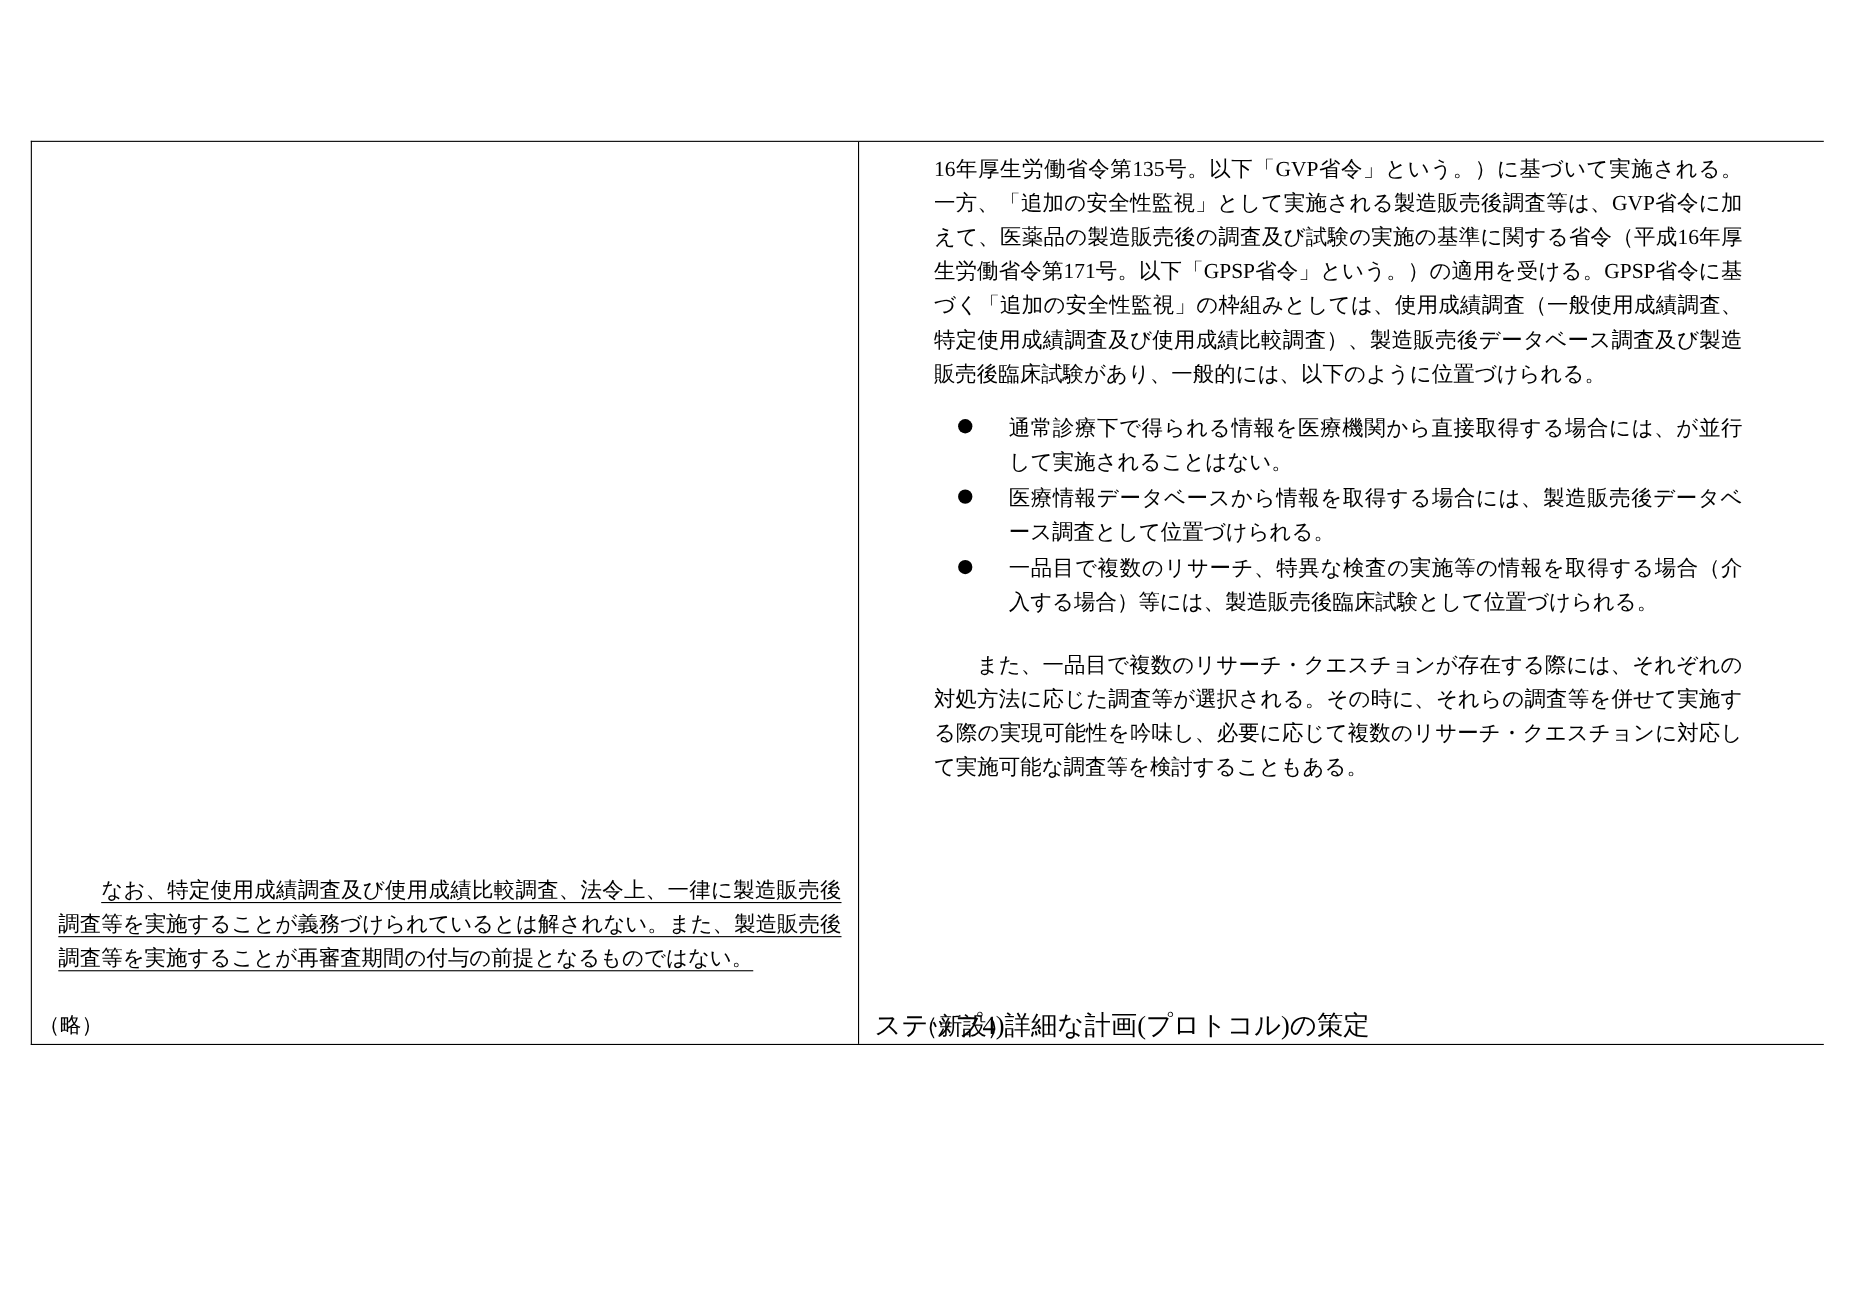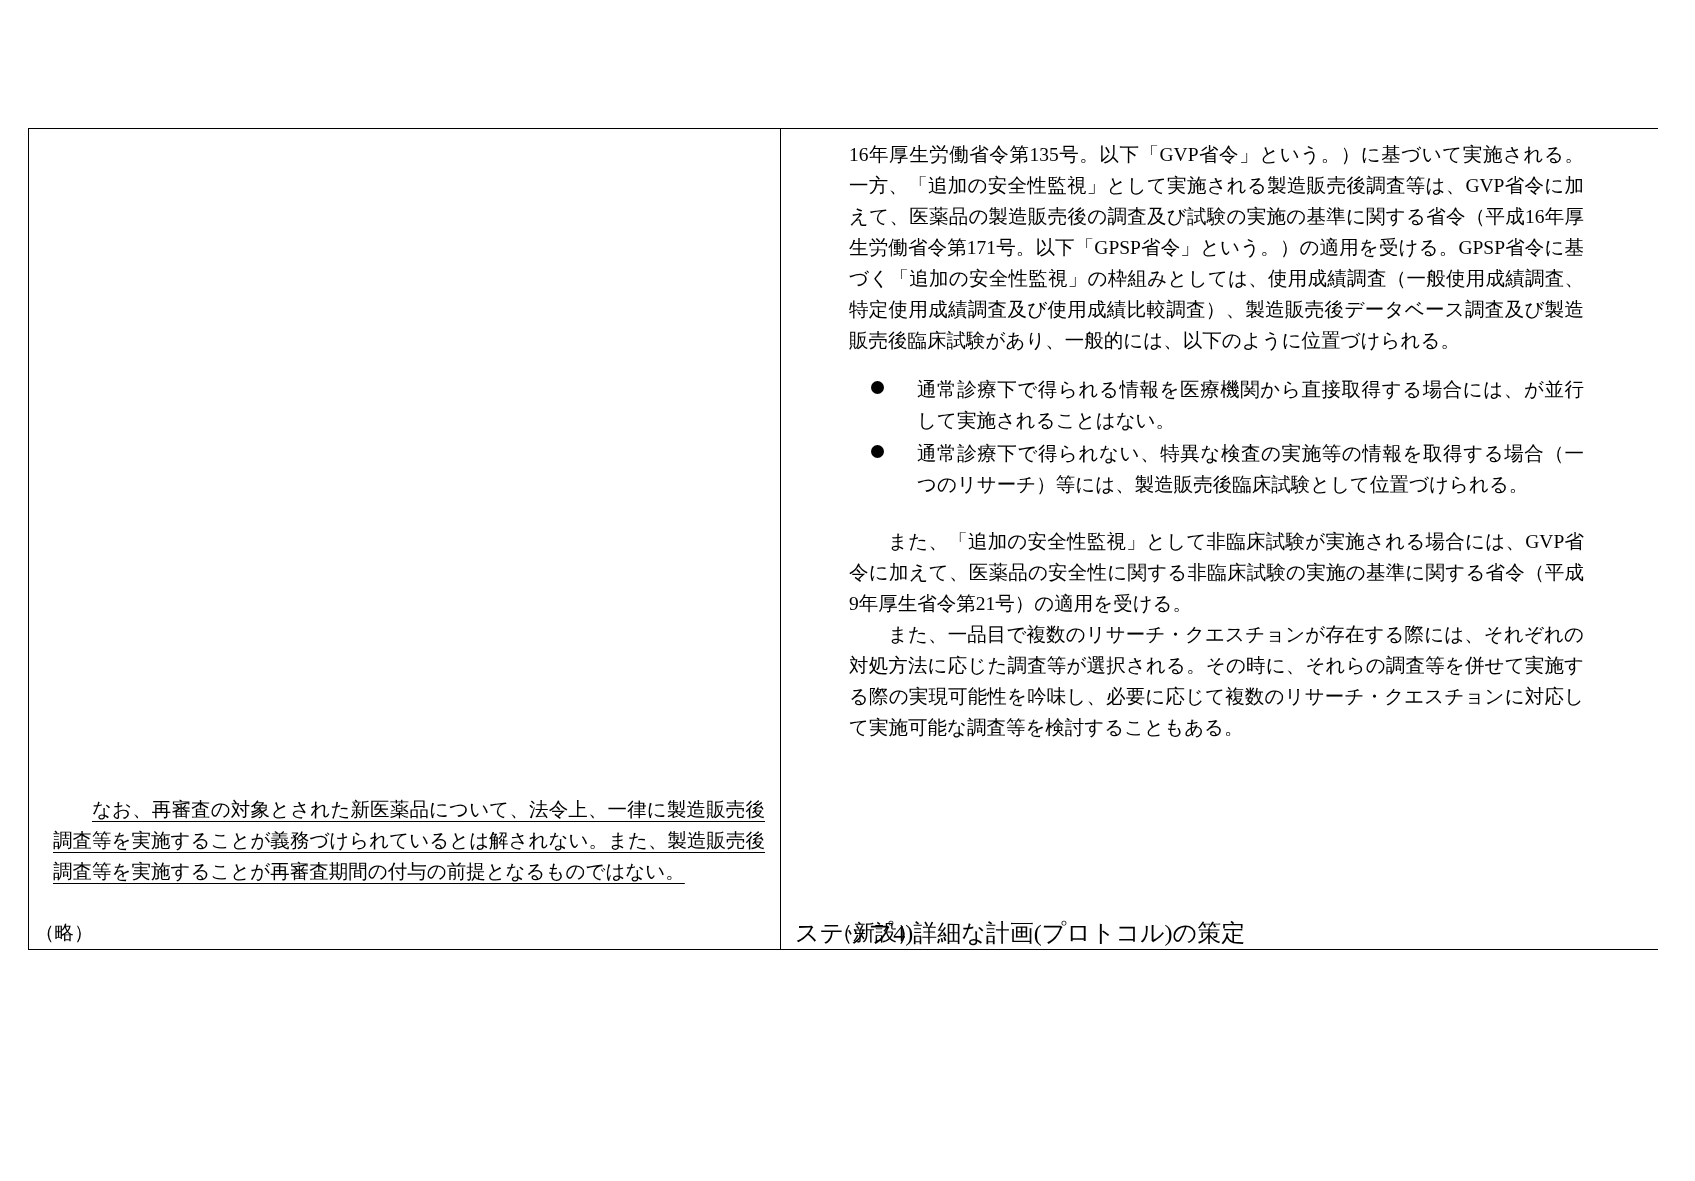--- a/index.html
+++ b/index.html
@@ -148,45 +148,48 @@
 </head>
 <body>
 
 <div class="page">
 
   <div class="compare-table">
 
     <div class="col col-left">
       <div class="cell-inner">
         <div class="left-bottom">
-          <p class="para indent">なお、再審査の対象とされた新医薬品について、法令上、一律に製造販売後調査等を実施することが義務づけられているとは解されない。また、製造販売後調査等を実施することが再審査期間の付与の前提となるものではない。</p>
+          <p class="para indent">なお、特定使用成績調査及び使用成績比較調査、法令上、一律に製造販売後調査等を実施することが義務づけられているとは解されない。また、製造販売後調査等を実施することが再審査期間の付与の前提となるものではない。</p>
         </div>
         <div class="left-ryaku">（略）</div>
       </div>
     </div>
 
     <div class="col col-right">
       <div class="cell-inner">
         <div class="right-body">
           <p class="para">16年厚生労働省令第135号。以下「GVP省令」という。）に基づいて実施される。一方、「追加の安全性監視」として実施される製造販売後調査等は、GVP省令に加えて、医薬品の製造販売後の調査及び試験の実施の基準に関する省令（平成16年厚生労働省令第171号。以下「GPSP省令」という。）の適用を受ける。GPSP省令に基づく「追加の安全性監視」の枠組みとしては、使用成績調査（一般使用成績調査、特定使用成績調査及び使用成績比較調査）、製造販売後データベース調査及び製造販売後臨床試験があり、一般的には、以下のように位置づけられる。</p>
 
           <ul class="bullets">
             <li>
               <span class="dot"></span>
               <span>通常診療下で得られる情報を医療機関から直接取得する場合には、が並行して実施されることはない。</span>
             </li>
             <li>
               <span class="dot"></span>
-              <span>通常診療下で得られない、特異な検査の実施等の情報を取得する場合（一つのリサーチ）等には、製造販売後臨床試験として位置づけられる。</span>
+              <span>医療情報データベースから情報を取得する場合には、製造販売後データベース調査として位置づけられる。</span>
+            </li>
+            <li>
+              <span class="dot"></span>
+              <span>一品目で複数のリサーチ、特異な検査の実施等の情報を取得する場合（介入する場合）等には、製造販売後臨床試験として位置づけられる。</span>
             </li>
           </ul>
 
           <div class="block-gap"></div>
 
-          <p class="para indent">また、「追加の安全性監視」として非臨床試験が実施される場合には、GVP省令に加えて、医薬品の安全性に関する非臨床試験の実施の基準に関する省令（平成9年厚生省令第21号）の適用を受ける。</p>
           <p class="para indent">また、一品目で複数のリサーチ・クエスチョンが存在する際には、それぞれの対処方法に応じた調査等が選択される。その時に、それらの調査等を併せて実施する際の実現可能性を吟味し、必要に応じて複数のリサーチ・クエスチョンに対応して実施可能な調査等を検討することもある。</p>
         </div>
 
         <div class="shinsetsu">（新設）</div>
       </div>
     </div>
 
   </div>
 
   <div class="step-line">ステップ4)詳細な計画(プロトコル)の策定</div>

